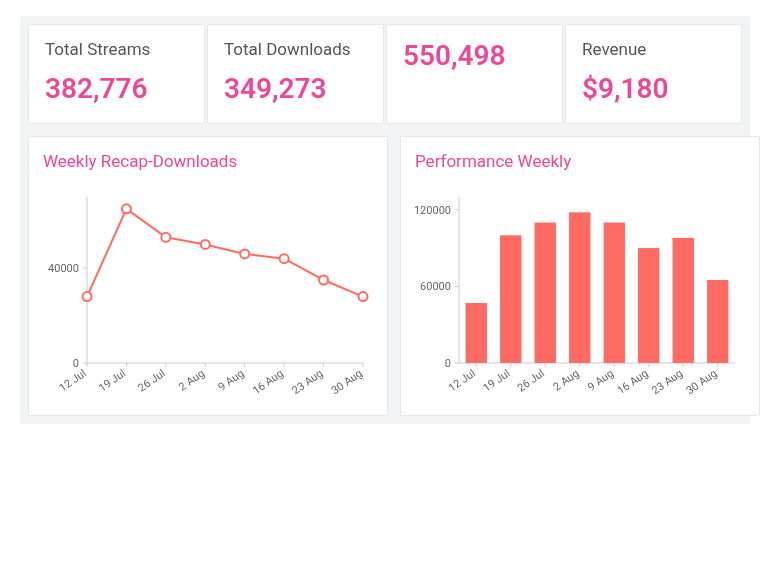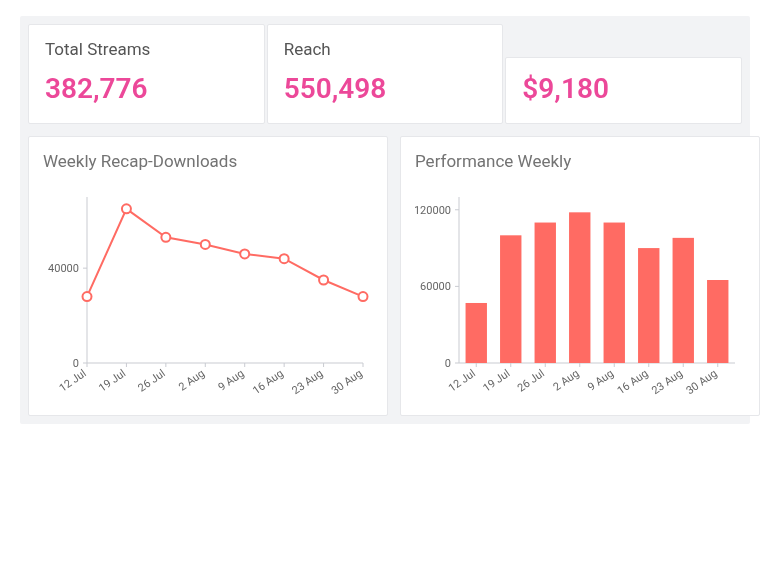--- a/index.html
+++ b/index.html
@@ -13,21 +13,20 @@
   }
   .bg {
     background: #f2f3f5;
     margin: 16px 20px;
     padding: 8px;
     border-radius: 2px;
   }
   .stats-row {
     display: flex;
     gap: 2px;
-    align-items: flex-end;
   }
   .stat-card {
     flex: 1;
     background: #fff;
     border: 1px solid #e6e7ea;
     border-radius: 2px;
     padding: 14px 16px 18px 16px;
   }
   .stat-title {
     font-size: 17px;
@@ -47,45 +46,49 @@
   }
   .chart-card {
     flex: 1;
     background: #fff;
     border: 1px solid #e6e7ea;
     border-radius: 2px;
     padding: 14px 14px 8px 14px;
   }
   .chart-title {
     font-size: 17px;
-    color: #737373;
+    color: #ec4899;
     margin-bottom: 6px;
   }
   svg { display: block; }
   .axis-line { stroke: #c9cbd1; stroke-width: 1; }
   .tick-text { fill: #666; font-size: 11px; font-family: inherit; }
   .line-path { stroke: #ff6b63; stroke-width: 2; fill: none; }
   .dot { fill: #fff; stroke: #ff6b63; stroke-width: 2; }
   .bar { fill: #ff6b63; }
 </style>
 </head>
 <body>
 
 <div class="bg">
 
   <div class="stats-row">
     <div class="stat-card">
       <div class="stat-title">Total Streams</div>
       <div class="stat-value">382,776</div>
     </div>
     <div class="stat-card">
-      <div class="stat-title">Reach</div>
+      <div class="stat-title">Total Downloads</div>
+      <div class="stat-value">349,273</div>
+    </div>
+    <div class="stat-card">
       <div class="stat-value">550,498</div>
     </div>
     <div class="stat-card">
+      <div class="stat-title">Revenue</div>
       <div class="stat-value">$9,180</div>
     </div>
   </div>
 
   <div class="charts-row">
 
     <div class="chart-card">
       <div class="chart-title">Weekly Recap-Downloads</div>
       <svg id="svg-weekly" width="330" height="230">
           <line x1="44" y1="20" x2="44" y2="186" class="axis-line"></line>

